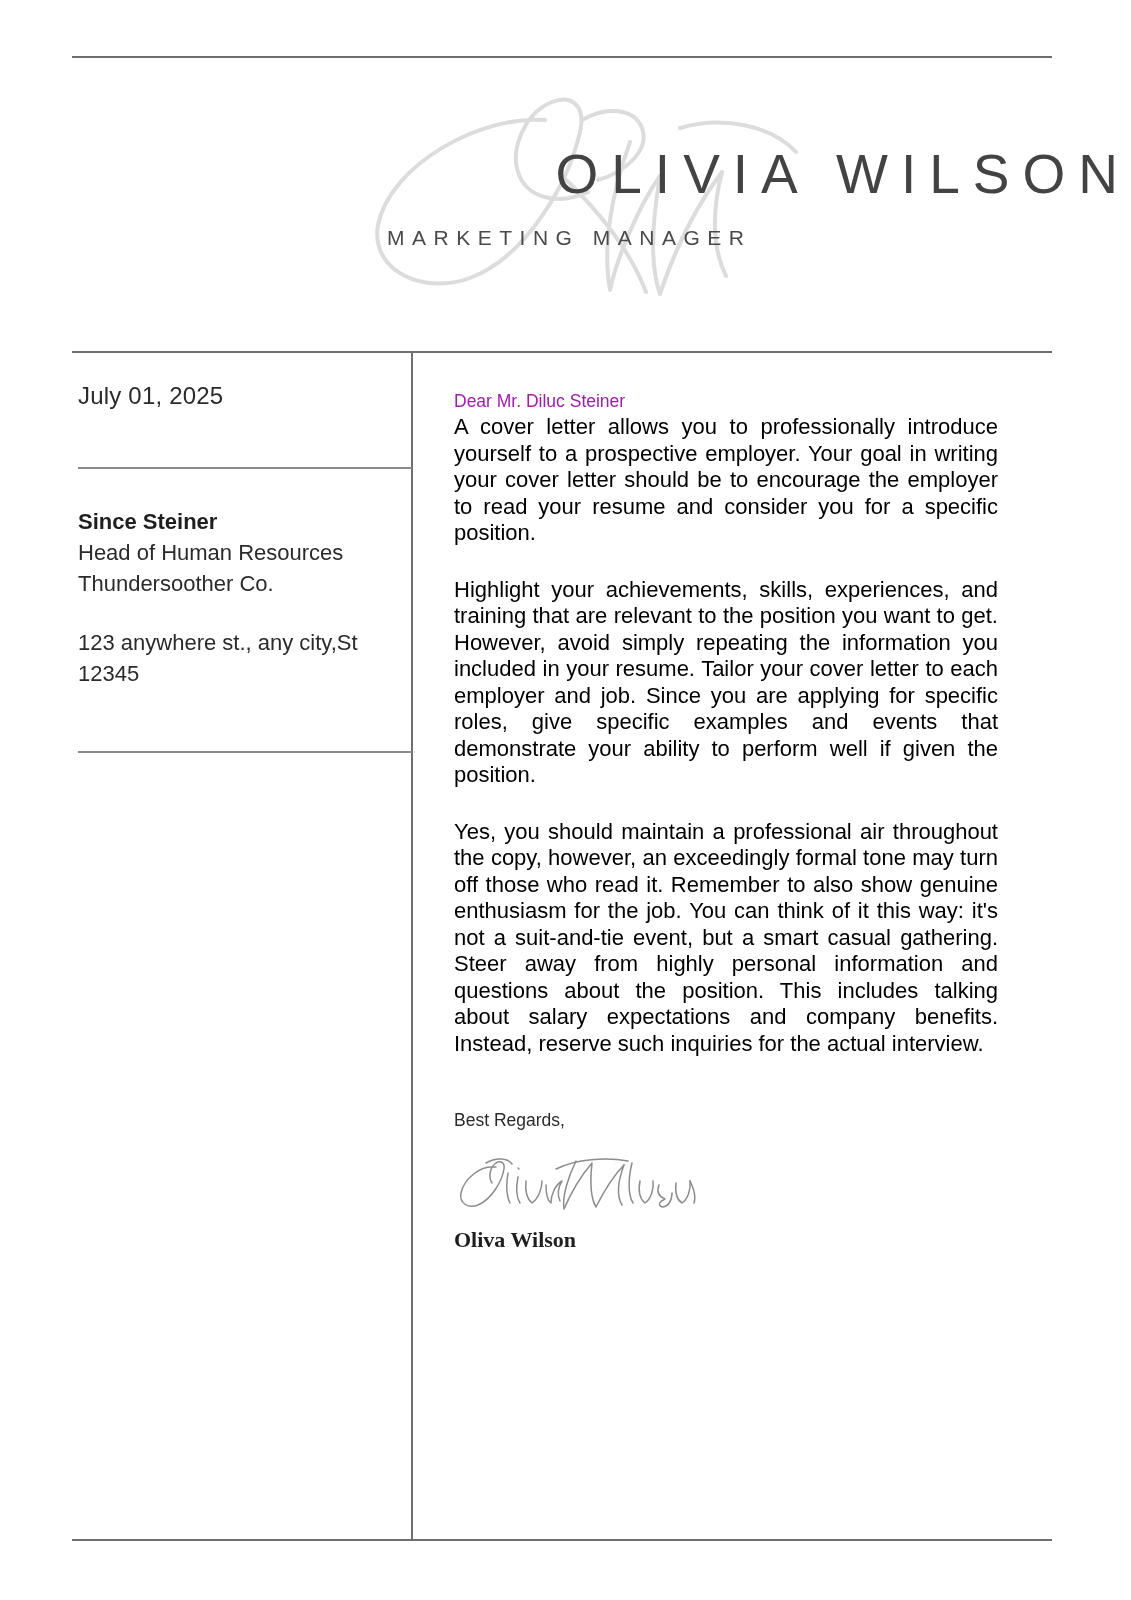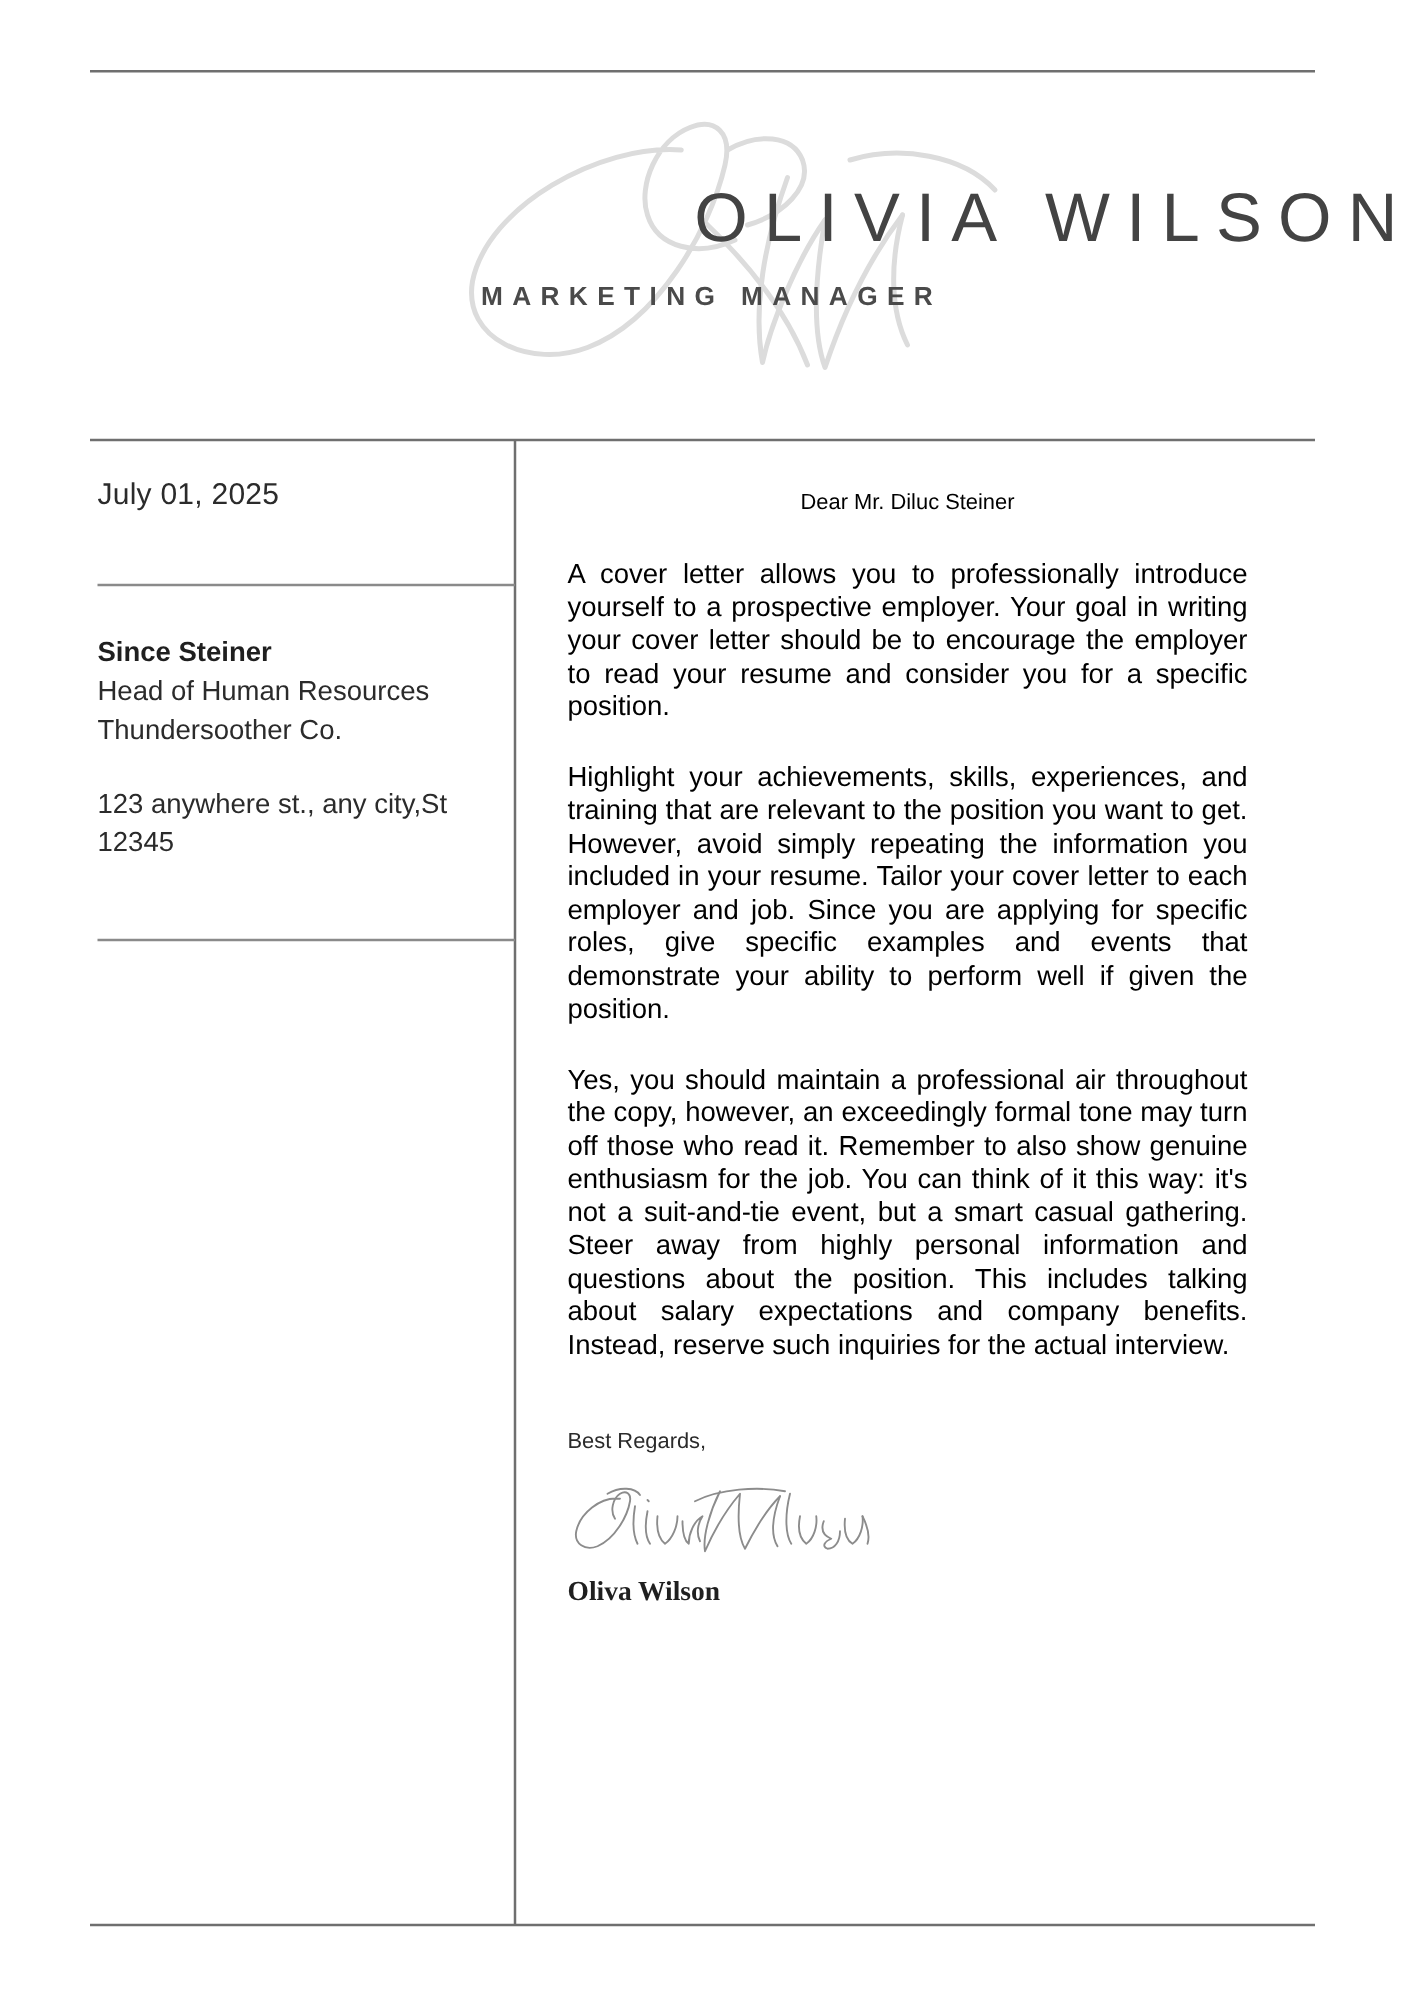--- a/index.html
+++ b/index.html
@@ -103,21 +103,21 @@
     white-space: nowrap;
   }
   .brand-role {
     position: absolute;
     left: 0;
     top: 136px;
     width: 1131px;
     text-align: center;
     font-size: 21px;
     letter-spacing: 7.5px;
-    font-weight: 700;
+    font-weight: 400;
     color: #4a4a4a;
     text-indent: 7.5px;
     white-space: nowrap;
   }
 
   
   .left-col {
     position: absolute;
     left: 78px;
     top: 380px;
@@ -149,23 +149,21 @@
   
   .body-col {
     position: absolute;
     left: 454px;
     top: 388px;
     width: 544px;
   }
   .salutation {
     font-size: 17.5px;
     line-height: 26px;
-    color: #000000;
-    margin-bottom: 32px;
-    text-align: center;
+    color: #a21caf;
   }
   .para {
     font-size: 22px;
     line-height: 26.5px;
     color: #000000;
     text-align: justify;
     margin: 0 0 30px 0;
   }
   .closing {
     font-size: 17.5px;

